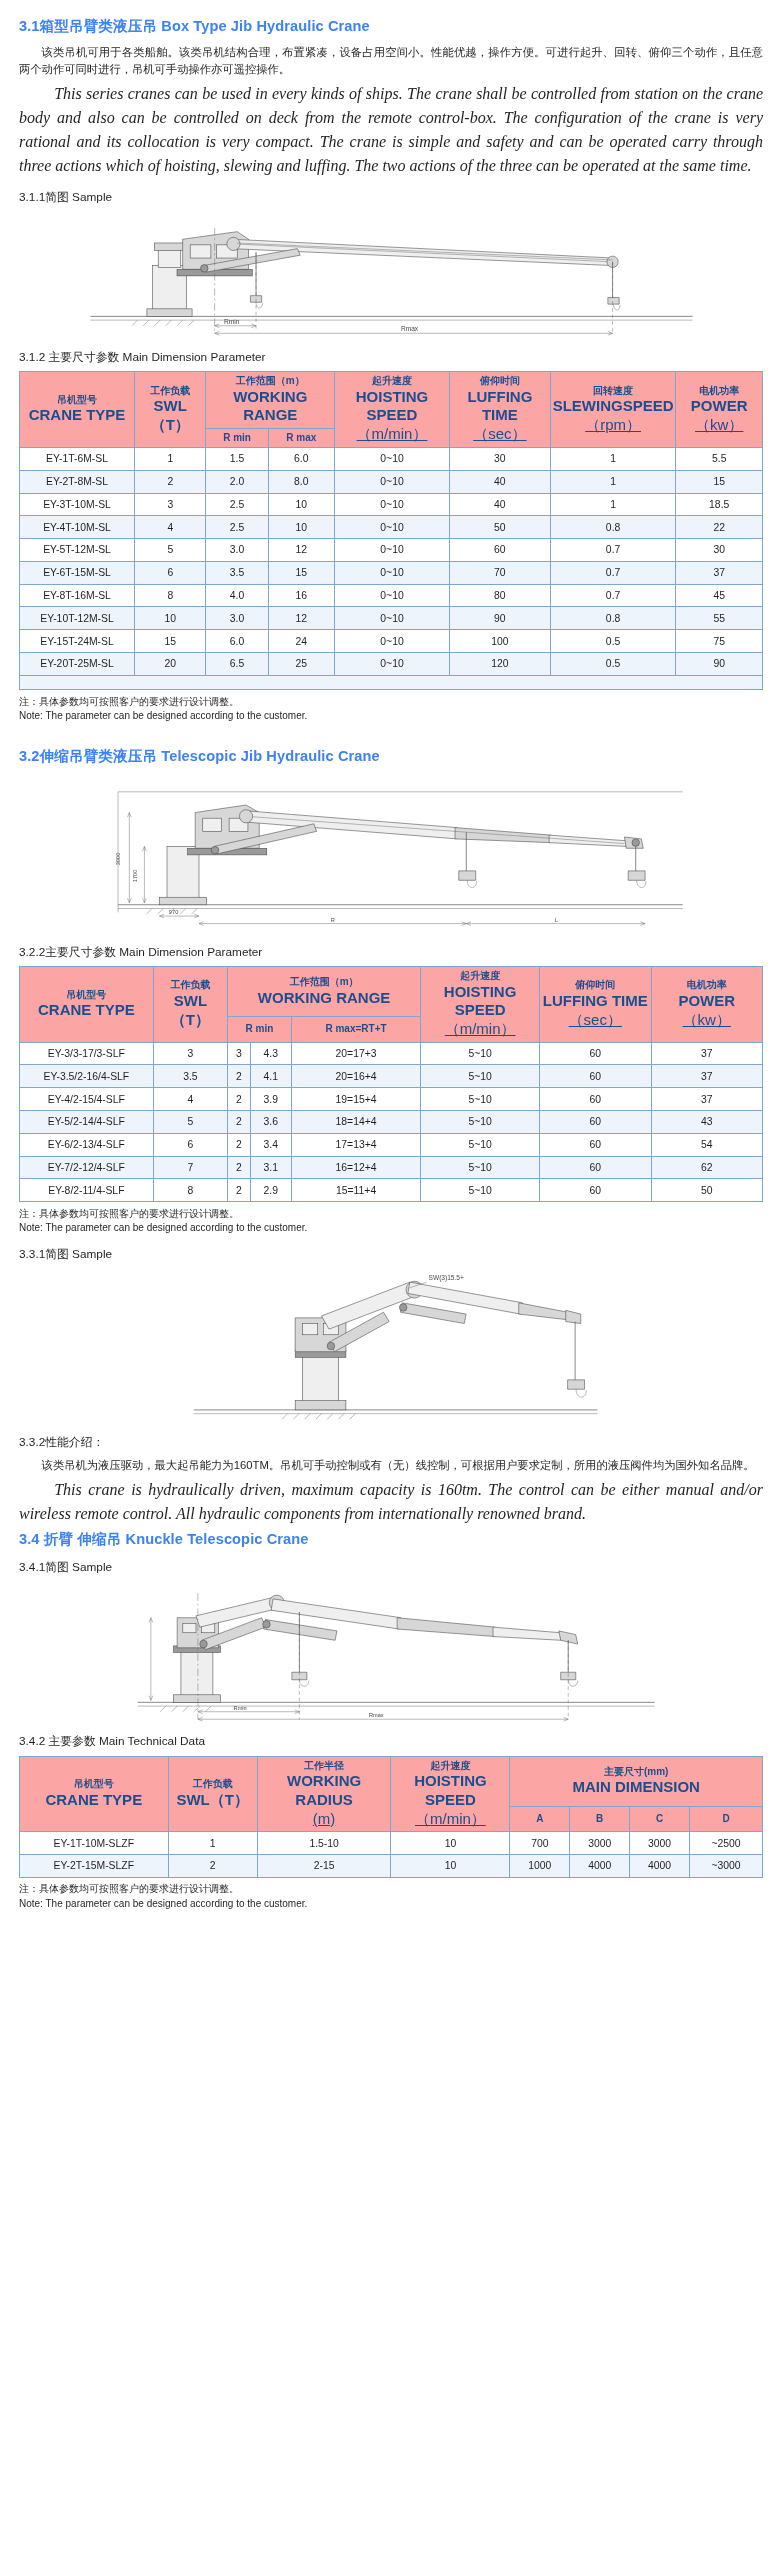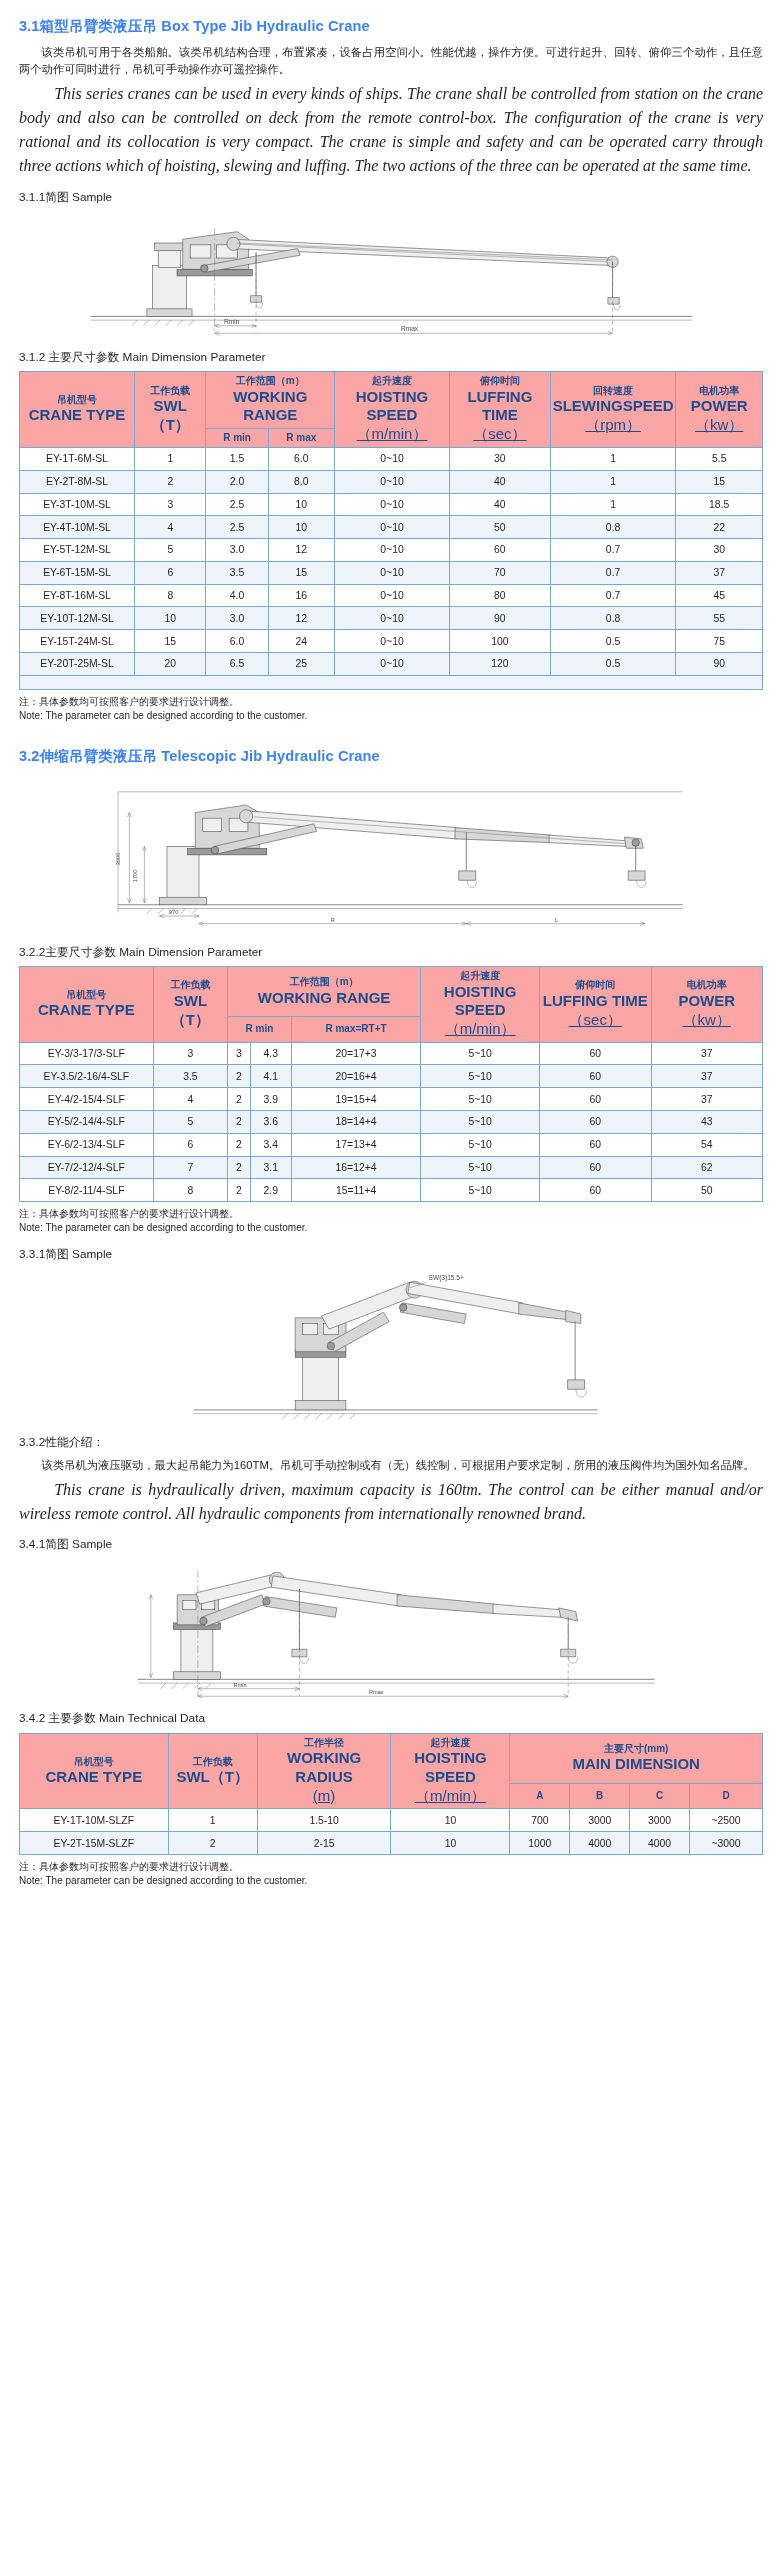--- a/index.html
+++ b/index.html
@@ -552,20 +552,21 @@
         <line x1="230" y1="154" x2="224" y2="160"></line>
         <line x1="242" y1="154" x2="236" y2="160"></line>
       </g>
     </svg>
   </div>
 
   <h3 class="sub">3.3.2性能介绍：</h3>
   <p class="para">该类吊机为液压驱动，最大起吊能力为160TM。吊机可手动控制或有（无）线控制，可根据用户要求定制，所用的液压阀件均为国外知名品牌。</p>
   <p class="para en">This crane is hydraulically driven, maximum capacity is 160tm. The control can be either manual and/or wireless remote control. All hydraulic components from internationally renowned brand.</p>
 
+  <h2 class="section">3.4 折臂 伸缩吊 Knuckle Telescopic Crane</h2>
   <h3 class="sub">3.4.1简图 Sample</h3>
 
   <div class="figwrap">
     <svg width="603" height="141" viewBox="0 0 640 150" style="font-size:12px">
 
       <line class="hairline" x1="50" y1="128" x2="600" y2="128"></line>
       <line class="thin" x1="50" y1="132" x2="600" y2="132"></line>
 
       <rect class="filllight" x="96" y="74" width="34" height="52"></rect>
       <rect class="fillgrey" x="88" y="120" width="50" height="8"></rect>

